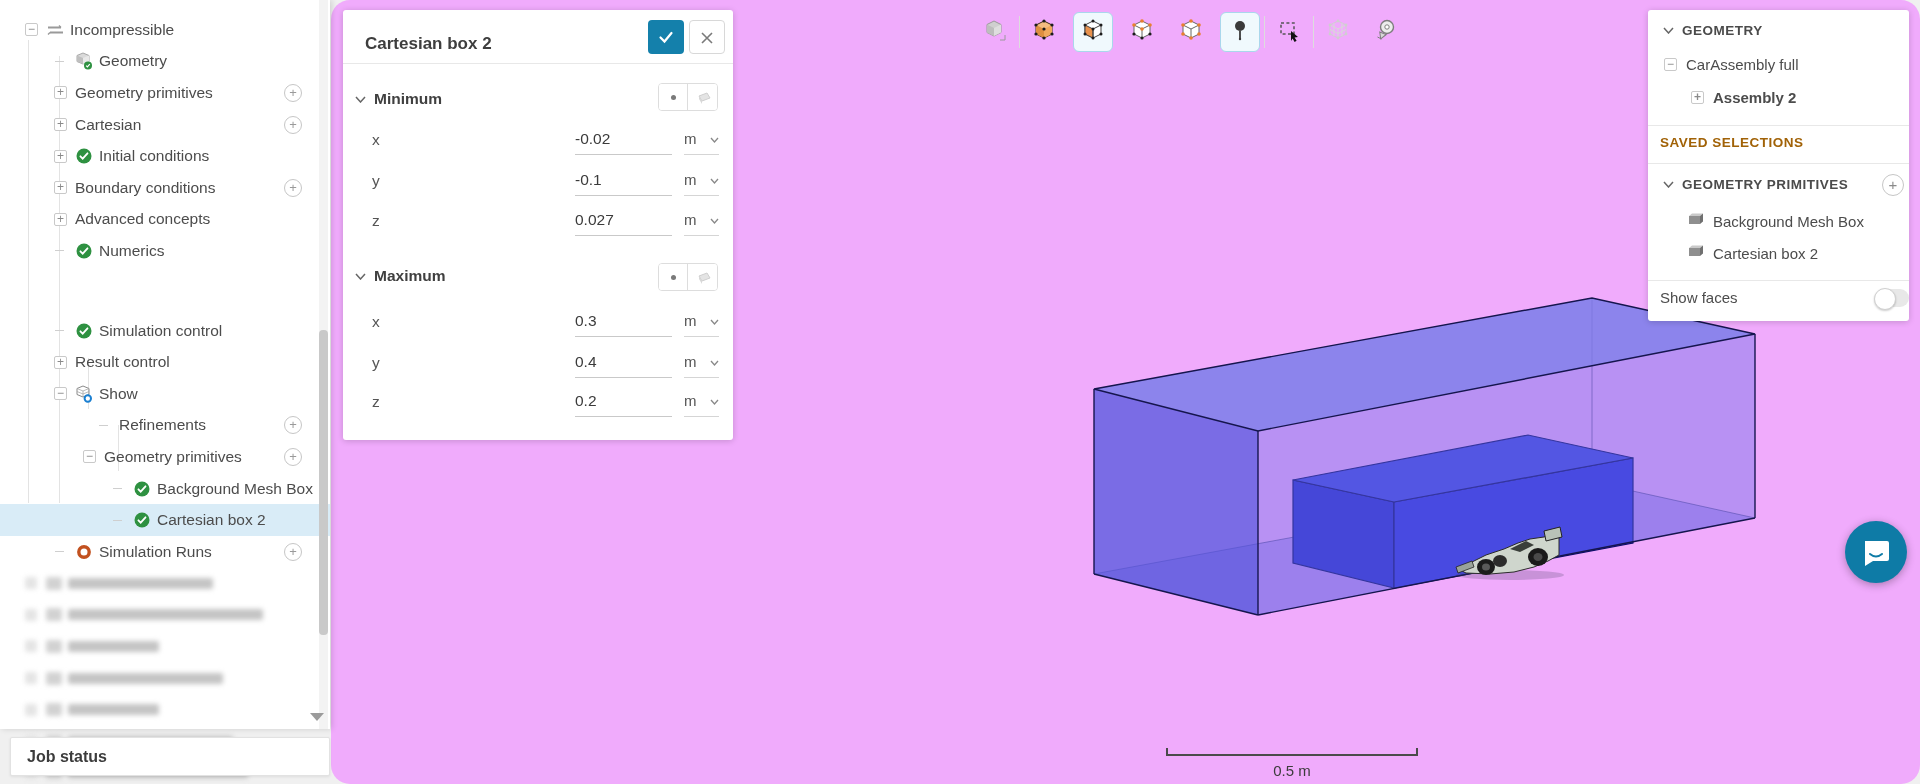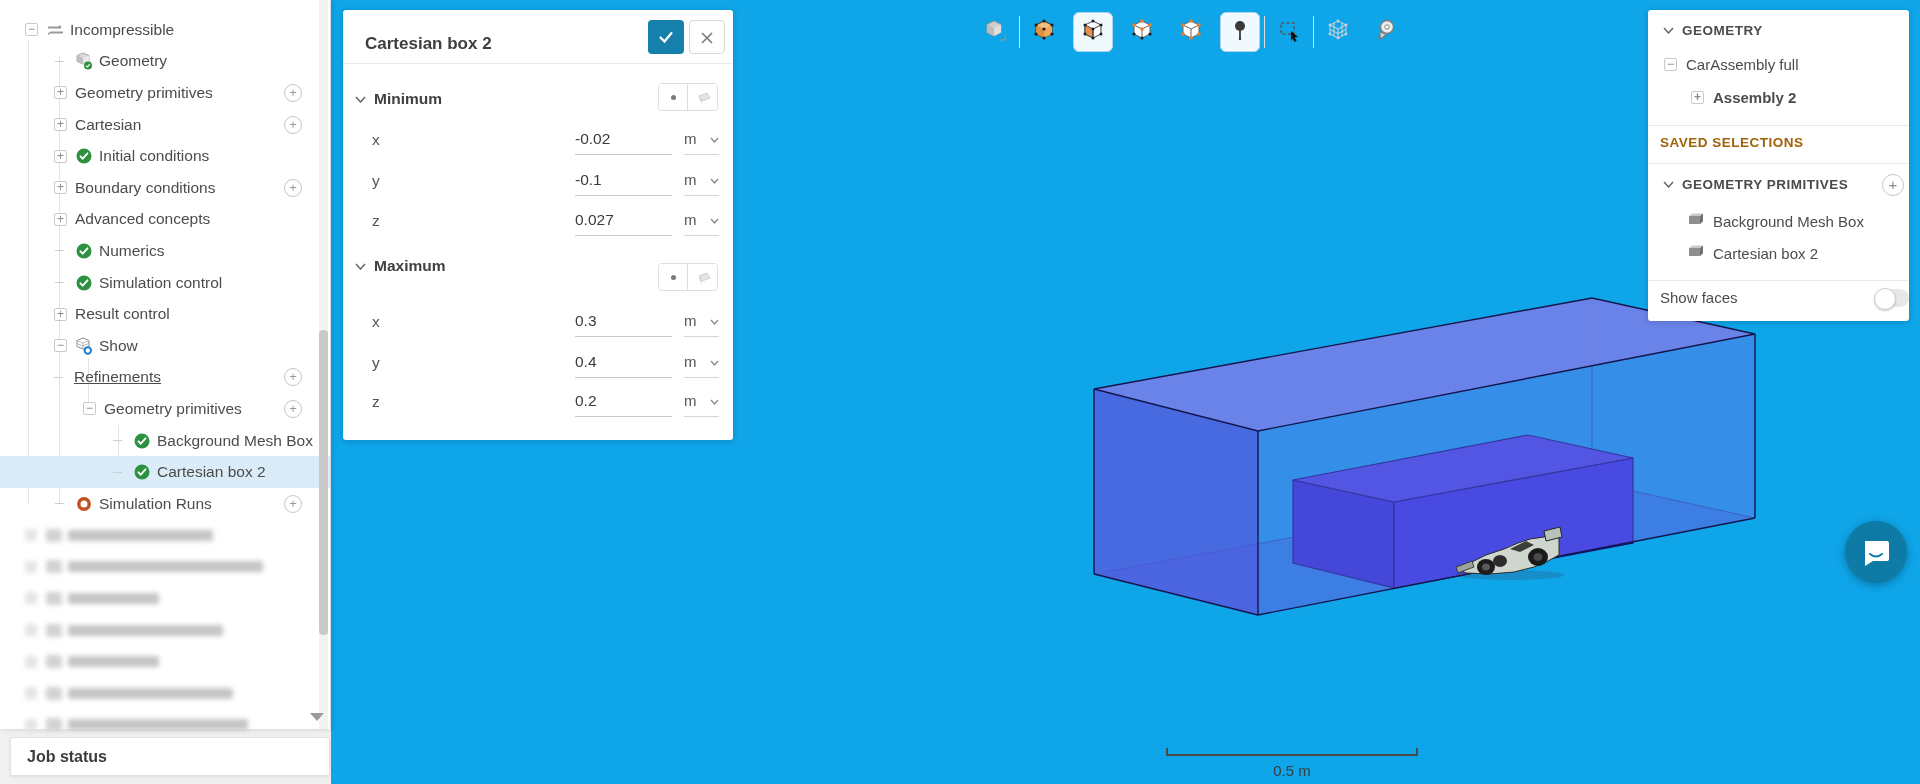--- a/index.html
+++ b/index.html
@@ -1,20 +1,20 @@
 <!DOCTYPE html>
 <html><head>
 <meta charset="utf-8">
 <style>
   * { margin:0; padding:0; box-sizing:border-box; }
   html,body { width:1920px; height:784px; overflow:hidden;
     font-family:"Liberation Sans", sans-serif; background:#f0f0f0; }
 
   
-  #viewport { position:absolute; left:331px; top:0; right:0; bottom:0; background:#0ea5e9; }
+  #viewport { position:absolute; left:331px; top:0; right:0; bottom:0; background:#f0abfc;border-radius:19px; }
 
   
   #sidebar { position:absolute; left:0; top:0; width:330px; height:729px;
     background:#fff; box-shadow:2px 0 6px rgba(0,0,0,.14); z-index:5; }
   #tree { position:relative; padding-top:14px; }
   .tree-guides div { position:absolute; width:1px; background:#e3e3e3; }
   .trow { position:relative; height:31.6px; display:flex; align-items:center;
     font-size:15.5px; color:#4c4c4c; white-space:nowrap; }
   .trow.selected { background:#d9ecf7; }
   .exp { width:13px; height:13px; flex:0 0 13px; border:1px solid #c9c9c9; border-radius:2px;
@@ -331,21 +331,21 @@
       <div class="trow" style="padding-left: 54px; text-align: center;">
         <span class="exp dash"></span>
         <span class="ticon">
           <svg width="18" height="18" viewBox="0 0 18 18">
             <circle cx="9" cy="9" r="7.5" fill="#2e9141"></circle>
             <path d="M5.4 9.3 l2.3 2.4 4.8-5.4" stroke="#fff" stroke-width="1.8" fill="none" stroke-linecap="round"></path>
           </svg>
         </span>
         <span>Numerics</span>
       </div>
-      <div class="trow" style="padding-left: 54px;">
+      <div class="trow" style="padding-left: 54px; margin-top: 48px;">
         <span class="exp dash"></span>
         <span class="ticon">
           <svg width="18" height="18" viewBox="0 0 18 18">
             <circle cx="9" cy="9" r="7.5" fill="#2e9141"></circle>
             <path d="M5.4 9.3 l2.3 2.4 4.8-5.4" stroke="#fff" stroke-width="1.8" fill="none" stroke-linecap="round"></path>
           </svg>
         </span>
         <span>Simulation control</span>
       </div>
       <div class="trow" style="padding-left: 54px;">
@@ -356,21 +356,21 @@
         <span class="exp">−</span>
         <span class="ticon">
           <svg width="18" height="18" viewBox="0 0 18 18">
             <polygon points="8,1 14,3.5 14,9.5 8,12 2,9.5 2,3.5" fill="none" stroke="#8a8a8a"></polygon>
             <path d="M2 3.5 L8 6 L14 3.5 M8 6 V12 M2 6.5 L8 9 L14 6.5" stroke="#a8a8a8" stroke-width=".8" fill="none"></path>
             <circle cx="12.8" cy="13.5" r="3.2" fill="#fff" stroke="#1a7fd1" stroke-width="2"></circle>
           </svg>
         </span>
         <span>Show</span>
       </div>
-      <div class="trow" style="padding-left: 53px; text-decoration: underline;">
+      <div class="trow" style="padding-left: 98px;">
         <span class="exp dash"></span>
         <span>Refinements</span>
         <span class="addbtn">+</span>
       </div>
       <div class="trow" style="padding-left: 83px;">
         <span class="exp">−</span>
         <span>Geometry primitives</span>
         <span class="addbtn">+</span>
       </div>
       <div class="trow" style="padding-left: 112px;">
@@ -494,21 +494,21 @@
   </div>
   <div class="field-row" style="top:194px;">
     <div class="f-label">z</div>
     <div class="f-input">0.027</div>
     <div class="f-unit"><span>m</span>
       <svg width="9" height="6" viewBox="0 0 9 6">
           <polyline points="1,1 4.5,5 8,1" fill="none" stroke="#888" stroke-width="1.3"></polyline>
         </svg></div>
   </div>
 
-  <div class="sec-head" style="top:247px;align-items:center;">
+  <div class="sec-head" style="top:257px;align-items:center;">
     <svg width="11" height="7" viewBox="0 0 11 7">
         <polyline points="1,1 5.5,6 10,1" fill="none" stroke="#666" stroke-width="1.5"></polyline>
       </svg>
     <span>Maximum</span>
   </div>
   <div class="sec-tools" style="top:253px;">
     <div class="dotb"></div>
     <div class="planeb">
       <svg width="16" height="14" viewBox="0 0 16 14">
           <polygon points="4,5 12,2 15,7 7,10" fill="#e4e4e4" stroke="#cfcfcf"></polygon>

